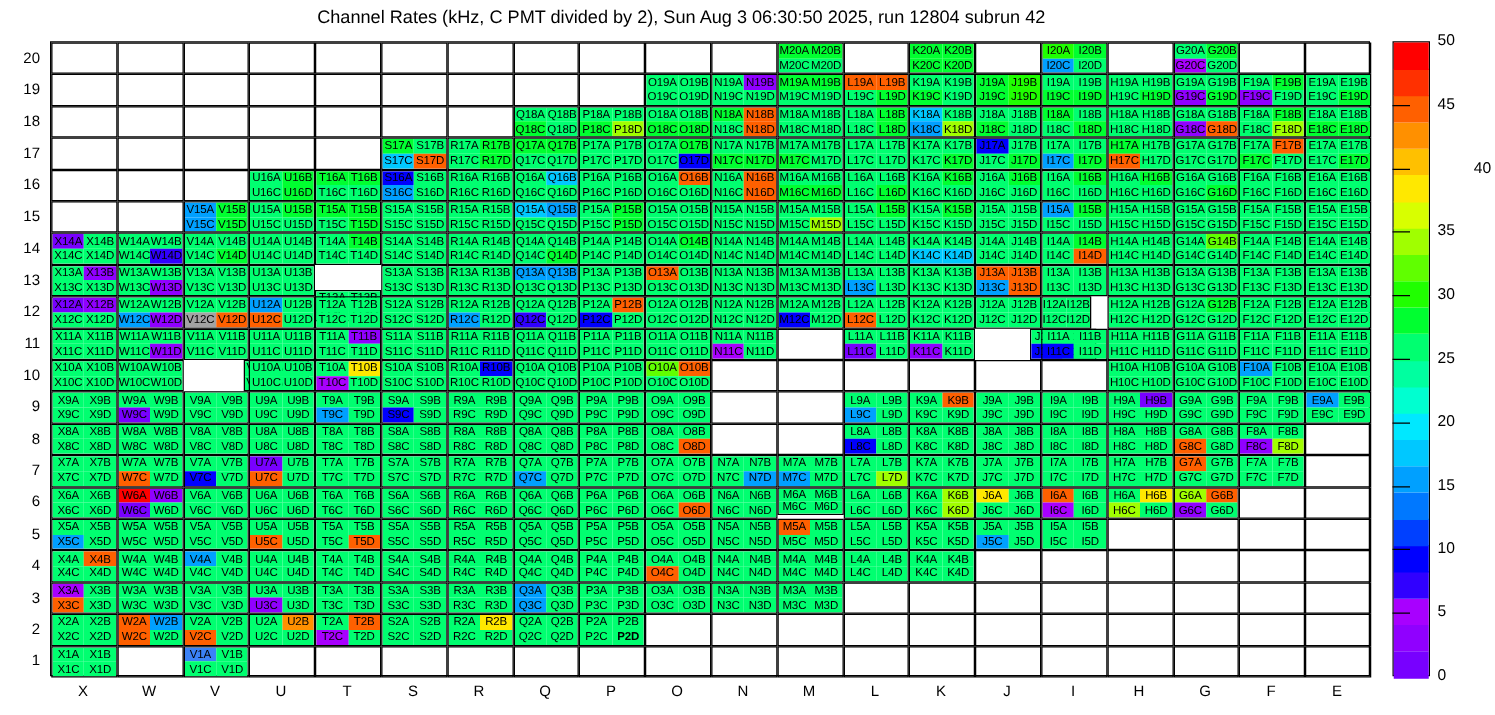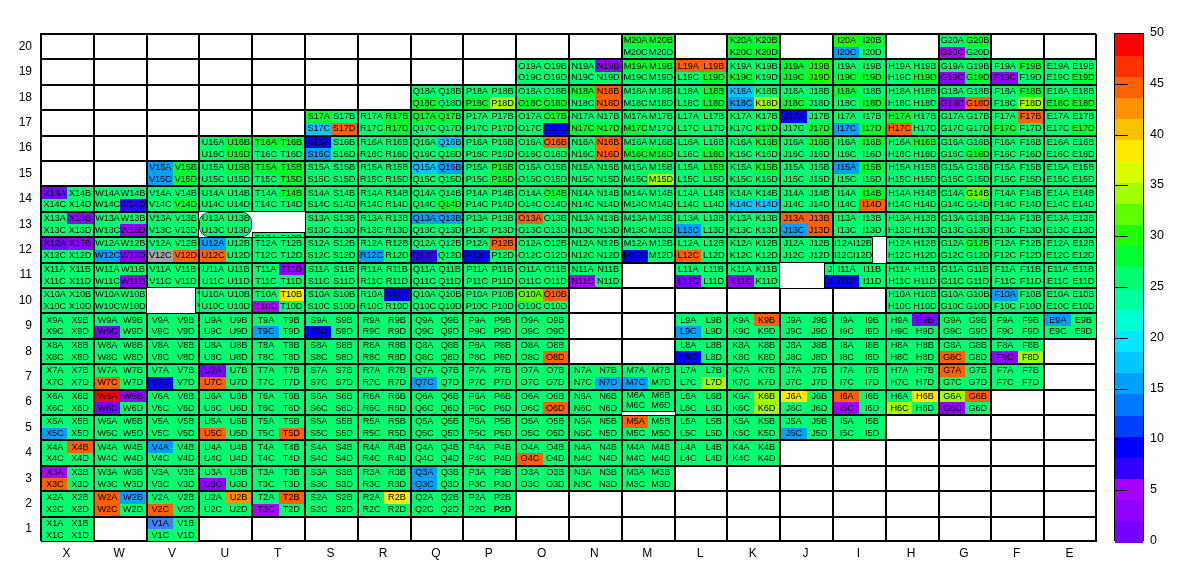--- a/index.html
+++ b/index.html
@@ -87,20 +87,21 @@
     position:absolute;left:1150px;
     font-size:12.5px;color:#000;
     text-align:left;
   }
 </style>
 </head>
 <body>
 
 <div id="root">
 
+  <div id="title">Channel Rates (kHz, C PMT divided by 2), Sun Aug  3 06:30:50 2025, run 12804 subrun 42</div>
 
   <div id="frame">
     <div id="grid">
         <div class="cellbox" style="left: 0px; top: 0px; width: 52.8px; height: 25.4px;"></div>
         <div class="cellbox" style="left: 52.8px; top: 0px; width: 52.8px; height: 25.4px;"></div>
         <div class="cellbox" style="left: 105.6px; top: 0px; width: 52.8px; height: 25.4px;"></div>
         <div class="cellbox" style="left: 158.4px; top: 0px; width: 52.8px; height: 25.4px;"></div>
         <div class="cellbox" style="left: 211.2px; top: 0px; width: 52.8px; height: 25.4px;"></div>
         <div class="cellbox" style="left: 264px; top: 0px; width: 52.8px; height: 25.4px;"></div>
         <div class="cellbox" style="left: 316.8px; top: 0px; width: 52.8px; height: 25.4px;"></div>
@@ -1142,21 +1143,21 @@
         <div class="cellbox" style="left: 105.6px; top: 177.8px; width: 52.8px; height: 25.4px;">
           <div class="subrow top">
             <div class="sub" title="V13A = 27 kHz" style="background: rgb(0, 255, 112); color: rgb(0, 0, 0);">V13A</div>
             <div class="sub" title="V13B = 27 kHz" style="background: rgb(0, 255, 112); color: rgb(0, 0, 0);">V13B</div>
           </div>
           <div class="subrow bot">
             <div class="sub" title="V13C = 27 kHz" style="background: rgb(0, 255, 112); color: rgb(0, 0, 0);">V13C</div>
             <div class="sub" title="V13D = 27 kHz" style="background: rgb(0, 255, 112); color: rgb(0, 0, 0);">V13D</div>
           </div>
         </div>
-        <div class="cellbox" style="left: 158.4px; top: 177.8px; width: 52.8px; height: 25.4px; border-radius: 10px;">
+        <div class="cellbox" style="left: 158.4px; top: 177.8px; width: 52.8px; height: 25.4px;">
           <div class="subrow top">
             <div class="sub" title="U13A = 27 kHz" style="background: rgb(0, 255, 112); color: rgb(0, 0, 0);">U13A</div>
             <div class="sub" title="U13B = 27 kHz" style="background: rgb(0, 255, 112); color: rgb(0, 0, 0);">U13B</div>
           </div>
           <div class="subrow bot">
             <div class="sub" title="U13C = 27 kHz" style="background: rgb(0, 255, 112); color: rgb(0, 0, 0);">U13C</div>
             <div class="sub" title="U13D = 27 kHz" style="background: rgb(0, 255, 112); color: rgb(0, 0, 0);">U13D</div>
           </div>
         </div>
         <div class="cellbox" style="left: 211.2px; top: 177.8px; width: 52.8px; height: 25.4px; margin-top: 20px;">
@@ -3245,19 +3246,19 @@
       <div class="cblab" style="top: 380.6px;">15</div>
       <div class="cbtick" style="top: 337.8px;"></div>
       <div class="cblab" style="top: 329.8px;">20</div>
       <div class="cbtick" style="top: 287px;"></div>
       <div class="cblab" style="top: 279px;">25</div>
       <div class="cbtick" style="top: 236.2px;"></div>
       <div class="cblab" style="top: 228.2px;">30</div>
       <div class="cbtick" style="top: 185.4px;"></div>
       <div class="cblab" style="top: 177.4px;">35</div>
       <div class="cbtick" style="top: 134.6px;"></div>
-      <div class="cblab" style="top: 126.6px;">40</div>
+      <div class="cblab" style="top: 126.6px; margin-left: 29px;">40</div>
       <div class="cbtick" style="top: 83.8px;"></div>
       <div class="cblab" style="top: 75.8px;">45</div>
       <div class="cblab" style="top: 25px;">50</div>
     </div>
 
 </div>
 
 </body></html>

